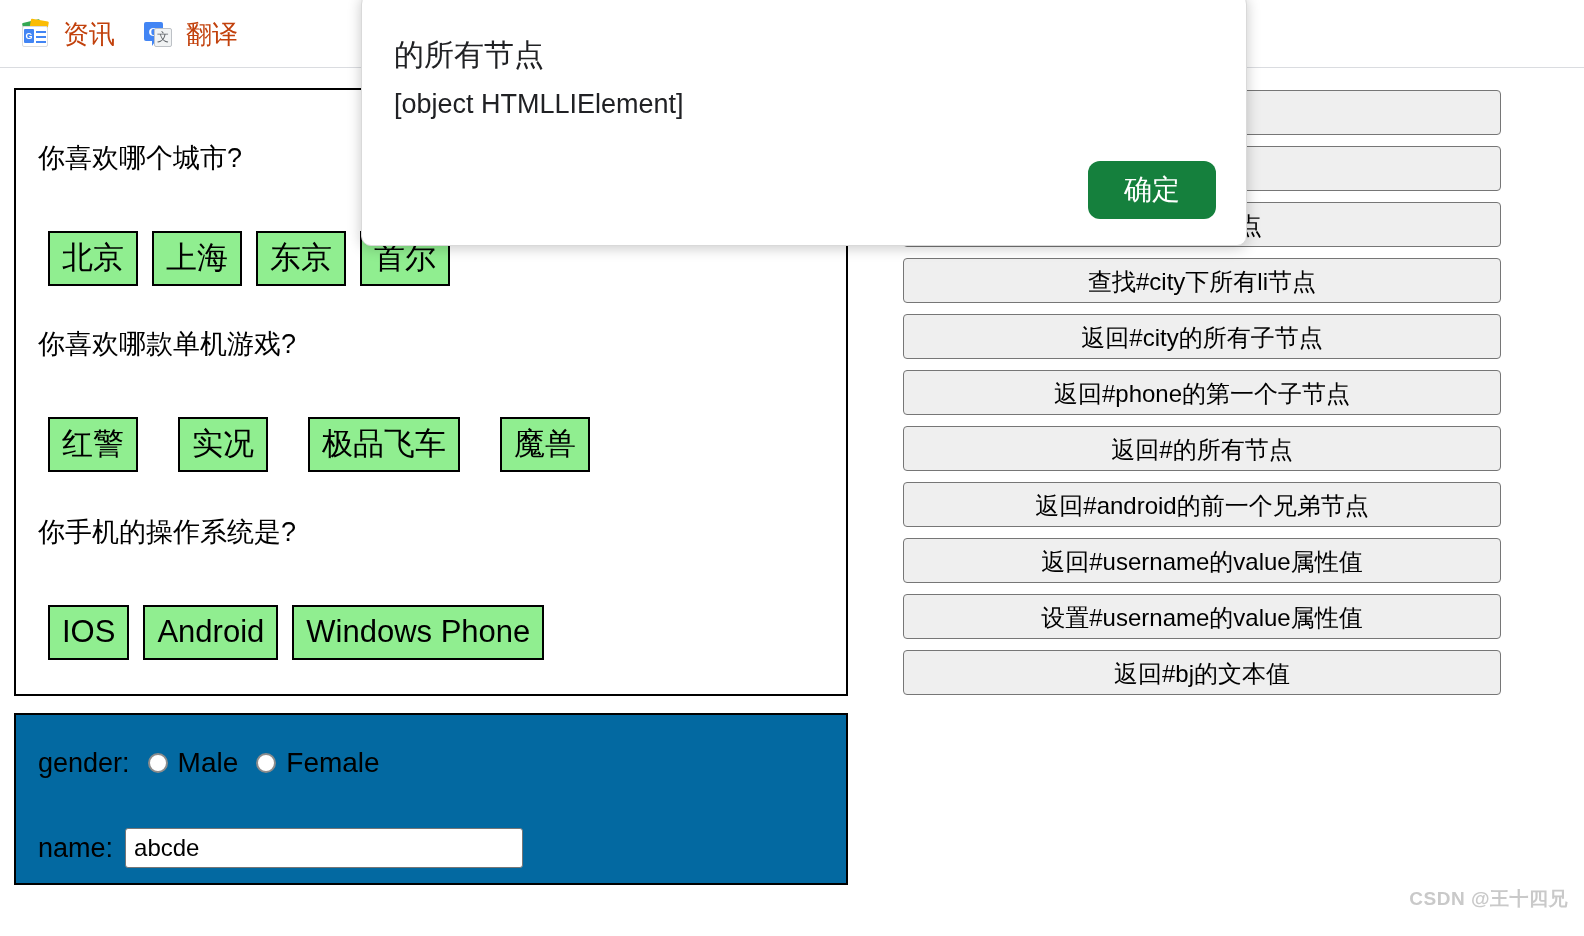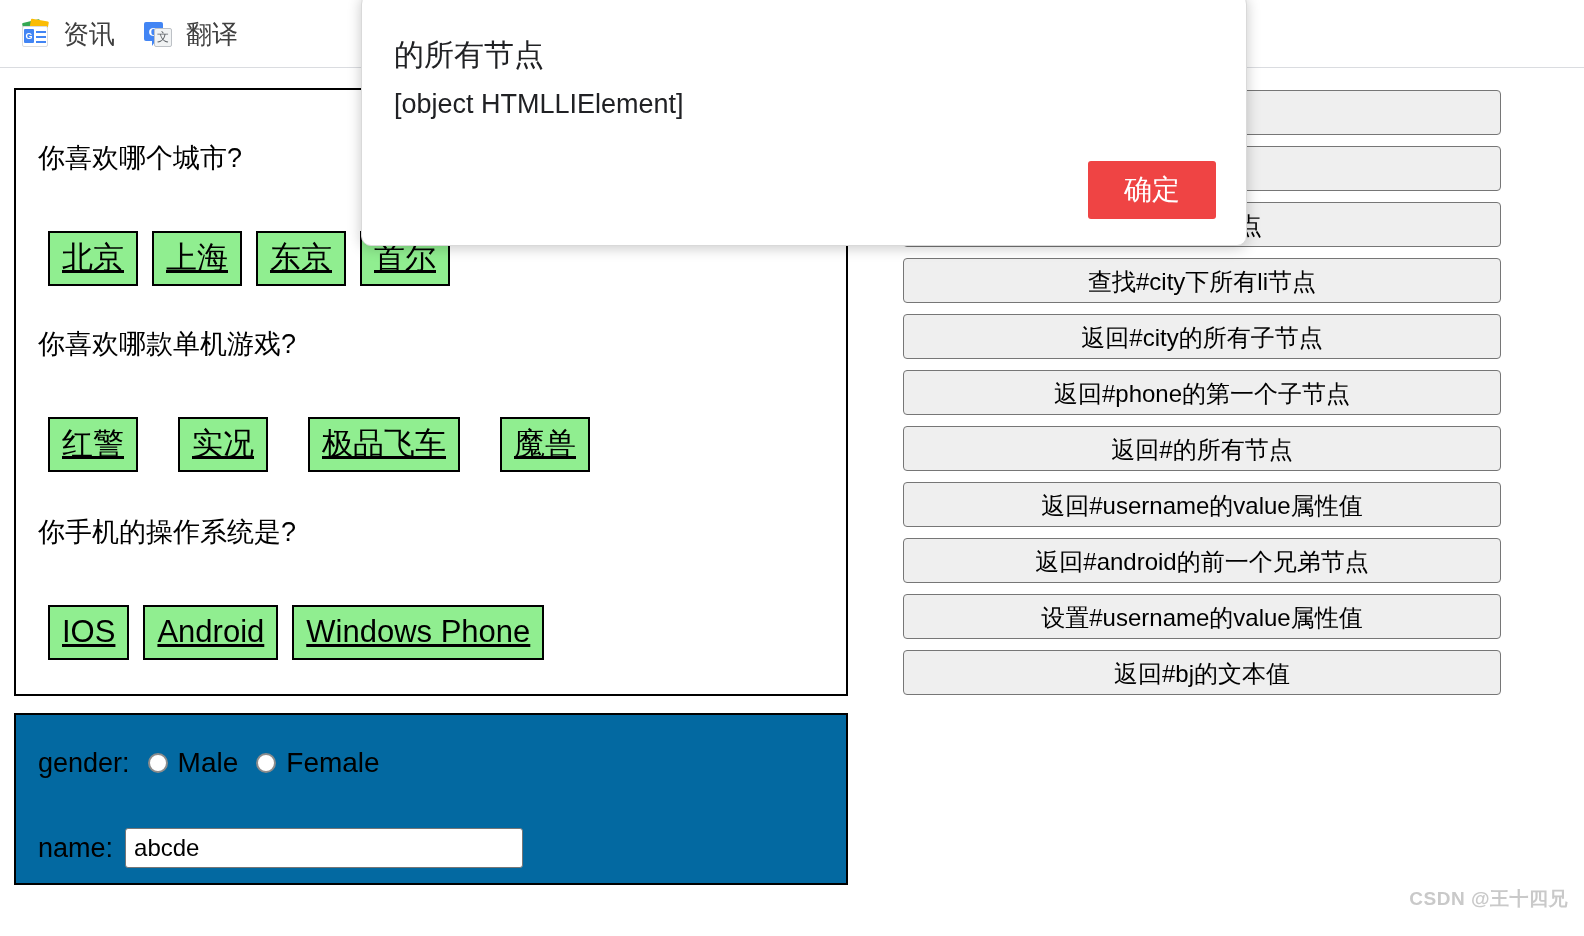--- a/index.html
+++ b/index.html
@@ -12,21 +12,21 @@
   }
 
   
   #bookmarks{
     position:absolute;left:0;top:0;width:1584px;height:68px;
     background:#ffffff;border-bottom:1px solid #dadce0;
     display:flex;align-items:center;gap:0px;
     box-sizing:border-box;padding-left:14px;
   }
   .bm{display:flex;align-items:center;gap:13px;padding:0 22px 0 6px;cursor:pointer;}
-  .bm-label{font-size:26px;color:#404040;line-height:1;}
+  .bm-label{font-size:26px;color:#c2410c;line-height:1;}
   .bm-ico{width:30px;height:30px;position:relative;flex:0 0 auto;}
 
   
   .gn-a{position:absolute;left:3px;top:2px;width:18px;height:11px;background:#34a853;transform:rotate(-14deg);border-radius:1px;}
   .gn-b{position:absolute;left:10px;top:1px;width:18px;height:12px;background:#fbbc04;transform:rotate(10deg);border-radius:1px;}
   .gn-c{position:absolute;left:2px;top:7px;width:26px;height:21px;background:#ffffff;border:1px solid #dadce0;border-radius:2px;box-sizing:border-box;}
   .gn-d{position:absolute;left:4px;top:10px;width:10px;height:14px;background:#4285f4;border-radius:1px;
         color:#fff;font-size:9px;line-height:14px;text-align:center;font-weight:bold;}
   .gn-l{position:absolute;background:#4285f4;height:2px;left:16px;width:10px;}
 
@@ -36,21 +36,21 @@
   .gt-tail{position:absolute;left:9px;top:20px;width:0;height:0;border-left:5px solid #4285f4;border-bottom:7px solid transparent;}
   .gt-b{position:absolute;left:11px;top:9px;width:18px;height:19px;background:#f1f3f4;border:1px solid #bdc1c6;border-radius:2px;box-sizing:border-box;
         color:#5f6368;font-size:12px;line-height:17px;text-align:center;}
 
   
   #panel-select{
     position:absolute;left:14px;top:88px;width:834px;height:608px;
     border:2px solid #000;box-sizing:border-box;background:#fff;
   }
   .q{font-size:27px;color:#000;margin:0;padding:0;}
-  .ul-row{list-style:none;margin:0;padding:0;display:flex;gap:14px;text-decoration:underline;}
+  .ul-row{list-style:none;margin:0;padding:0;display:flex;gap:14px;}
   .chip{
     background:#90ee90;border:2px solid #000;box-sizing:border-box;
     font-size:31px;line-height:1;color:#000;
     padding:9px 12px 11px 12px;white-space:nowrap;cursor:pointer;
   }
   .q-city{position:absolute;left:22px;top:50px;}
   .row-city{position:absolute;left:32px;top:141px;}
   .q-game{position:absolute;left:22px;top:236px;}
   .row-game{position:absolute;left:32px;top:327px;gap:40px;}
   .q-os{position:absolute;left:22px;top:424px;}
@@ -93,21 +93,21 @@
   #alert{
     position:absolute;left:361px;top:-6px;width:886px;height:252px;
     background:#ffffff;border:1px solid #d9d9d9;border-radius:10px;
     box-shadow:0 2px 14px rgba(0,0,0,.22);
     box-sizing:border-box;z-index:50;
   }
   #alert-title{position:absolute;left:32px;top:40px;font-size:30px;color:#202124;}
   #alert-msg{position:absolute;left:32px;top:94px;font-size:27px;color:#202124;}
   #alert-ok{
     position:absolute;right:30px;bottom:26px;
-    background:#ef4444;color:#ffffff;border:none;border-radius:3px;
+    background:#15803d;color:#ffffff;border:none;border-radius:12px;
     font-size:28px;font-family:"Liberation Sans",sans-serif;
     padding:15px 36px;cursor:pointer;line-height:1;text-align:center;
   }
 
   
   #watermark{
     position:absolute;right:16px;bottom:24px;
     font-size:19px;color:#c9c9c9;letter-spacing:.5px;font-weight:bold;
   }
 </style>
@@ -185,22 +185,22 @@
 </div>
 
 <div id="actions">
   <button class="act">点</button>
   <button class="act">节点</button>
   <button class="act">的所有节点</button>
   <button class="act">查找#city下所有li节点</button>
   <button class="act">返回#city的所有子节点</button>
   <button class="act">返回#phone的第一个子节点</button>
   <button class="act">返回#的所有节点</button>
+  <button class="act">返回#android的前一个兄弟节点</button>
   <button class="act">返回#username的value属性值</button>
-  <button class="act">返回#android的前一个兄弟节点</button>
   <button class="act">设置#username的value属性值</button>
   <button class="act">返回#bj的文本值</button>
 </div>
 
 <div id="alert">
   <div id="alert-title">的所有节点</div>
   <div id="alert-msg">[object HTMLLIElement]</div>
   <button id="alert-ok">确定</button>
 </div>
 

